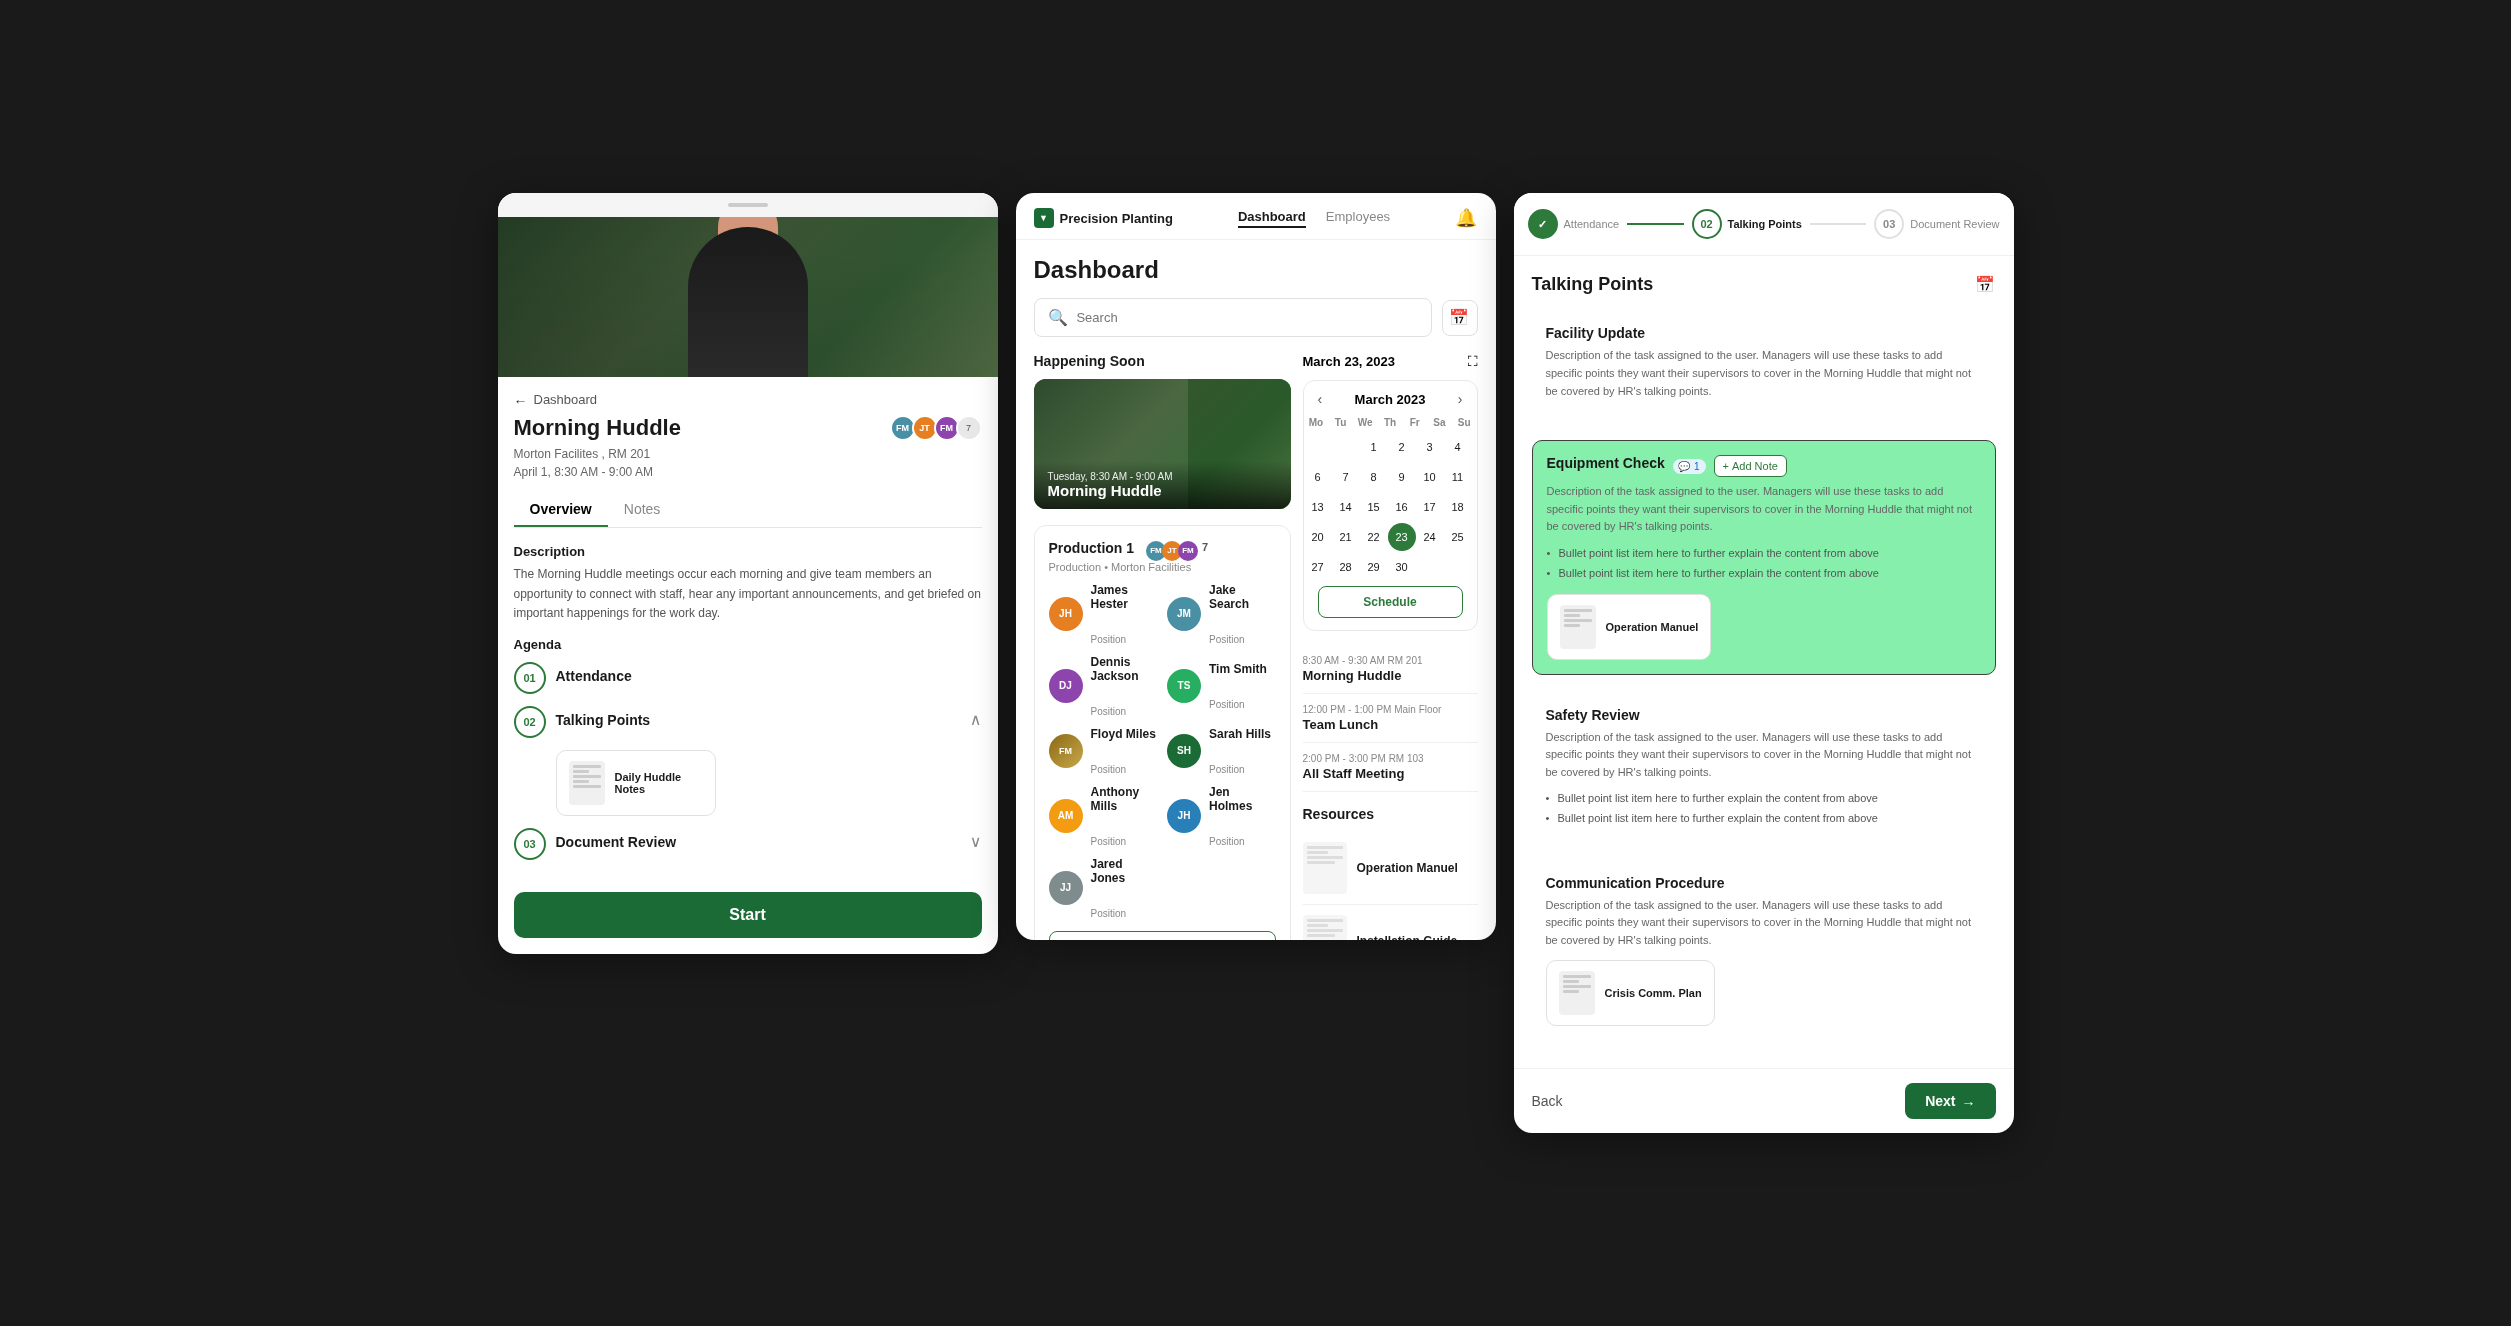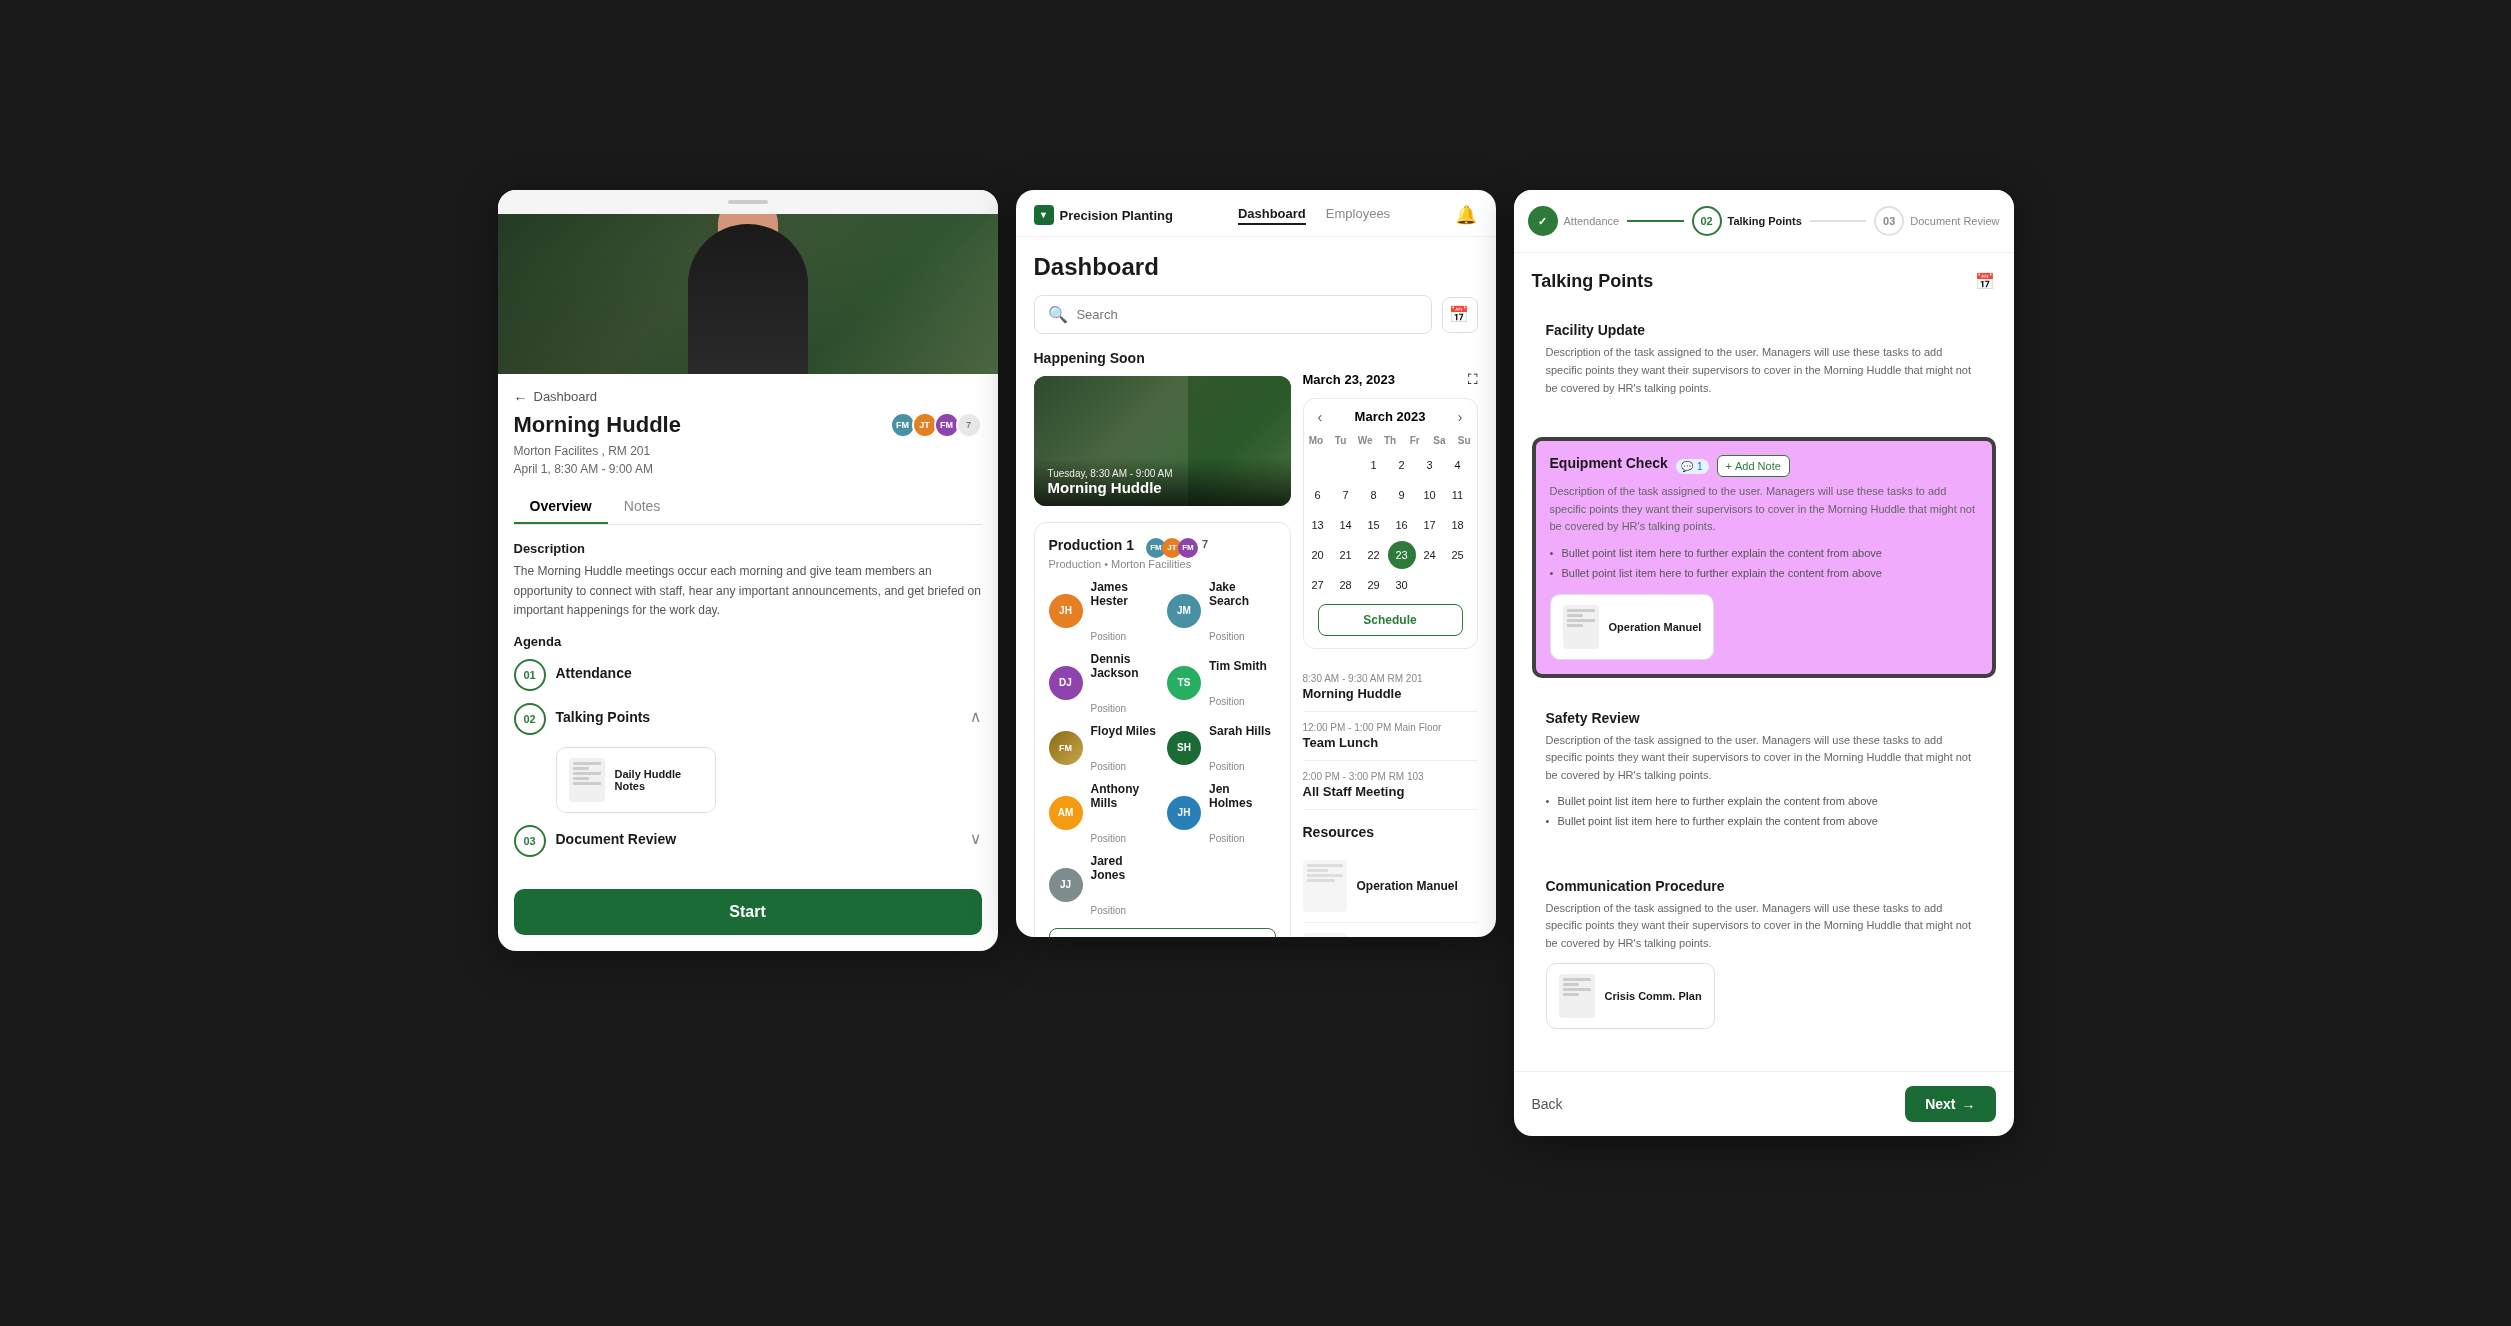--- a/index.html
+++ b/index.html
@@ -549,21 +549,20 @@
       padding: 4px;
       flex-shrink: 0;
     }
     .resource-line { height: 3px; background: #ddd; border-radius: 1px; }
     .resource-name { font-size: 12px; font-weight: 600; color: #1a1a1a; }
 
     
     .panel2-body-inner {
       display: flex;
       gap: 12px;
-      align-items: flex-end;
     }
     .panel2-left { flex: 1; }
     .panel2-right { width: 175px; flex-shrink: 0; }
 
     
     .panel3 {
       width: 500px;
       background: #fff;
       border-radius: 18px;
       overflow: hidden;
@@ -635,22 +634,22 @@
       align-items: center;
     }
 
     .tp-section {
       margin-bottom: 18px;
       padding: 14px;
       border-radius: 10px;
       background: #fff;
     }
     .tp-section.highlighted {
-      background: #f0abfc;
-      border: 4px solid #404040;
+      background: #86efac;
+      border: 1px solid #404040;
     }
     .tp-section-title {
       font-size: 14px;
       font-weight: 700;
       color: #1a1a1a;
       margin-bottom: 6px;
     }
     .tp-section-title-row {
       display: flex;
       align-items: center;

